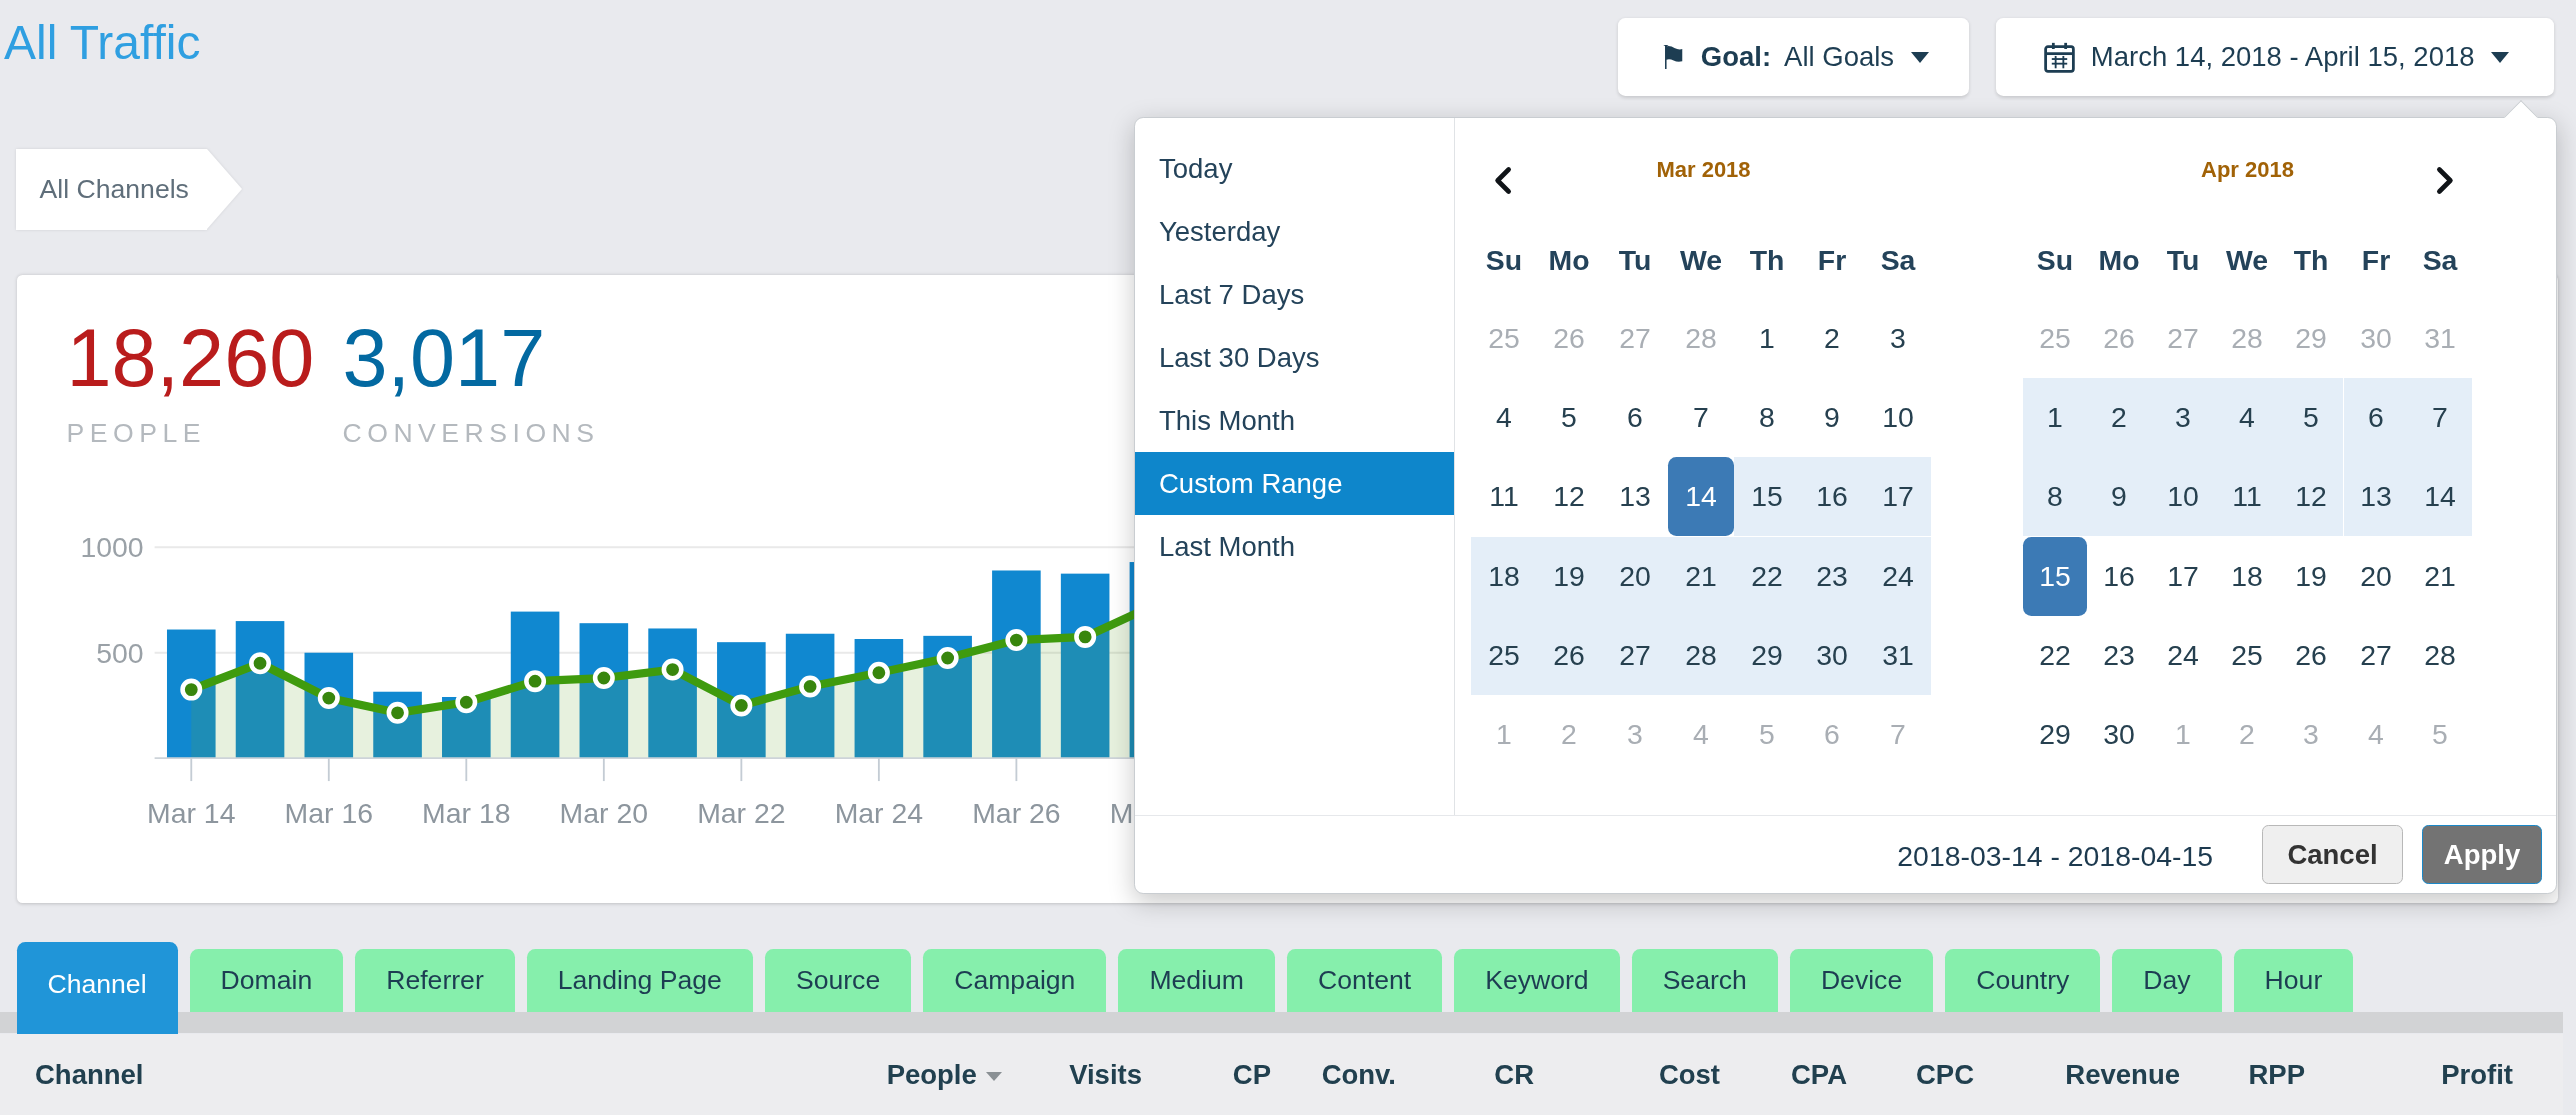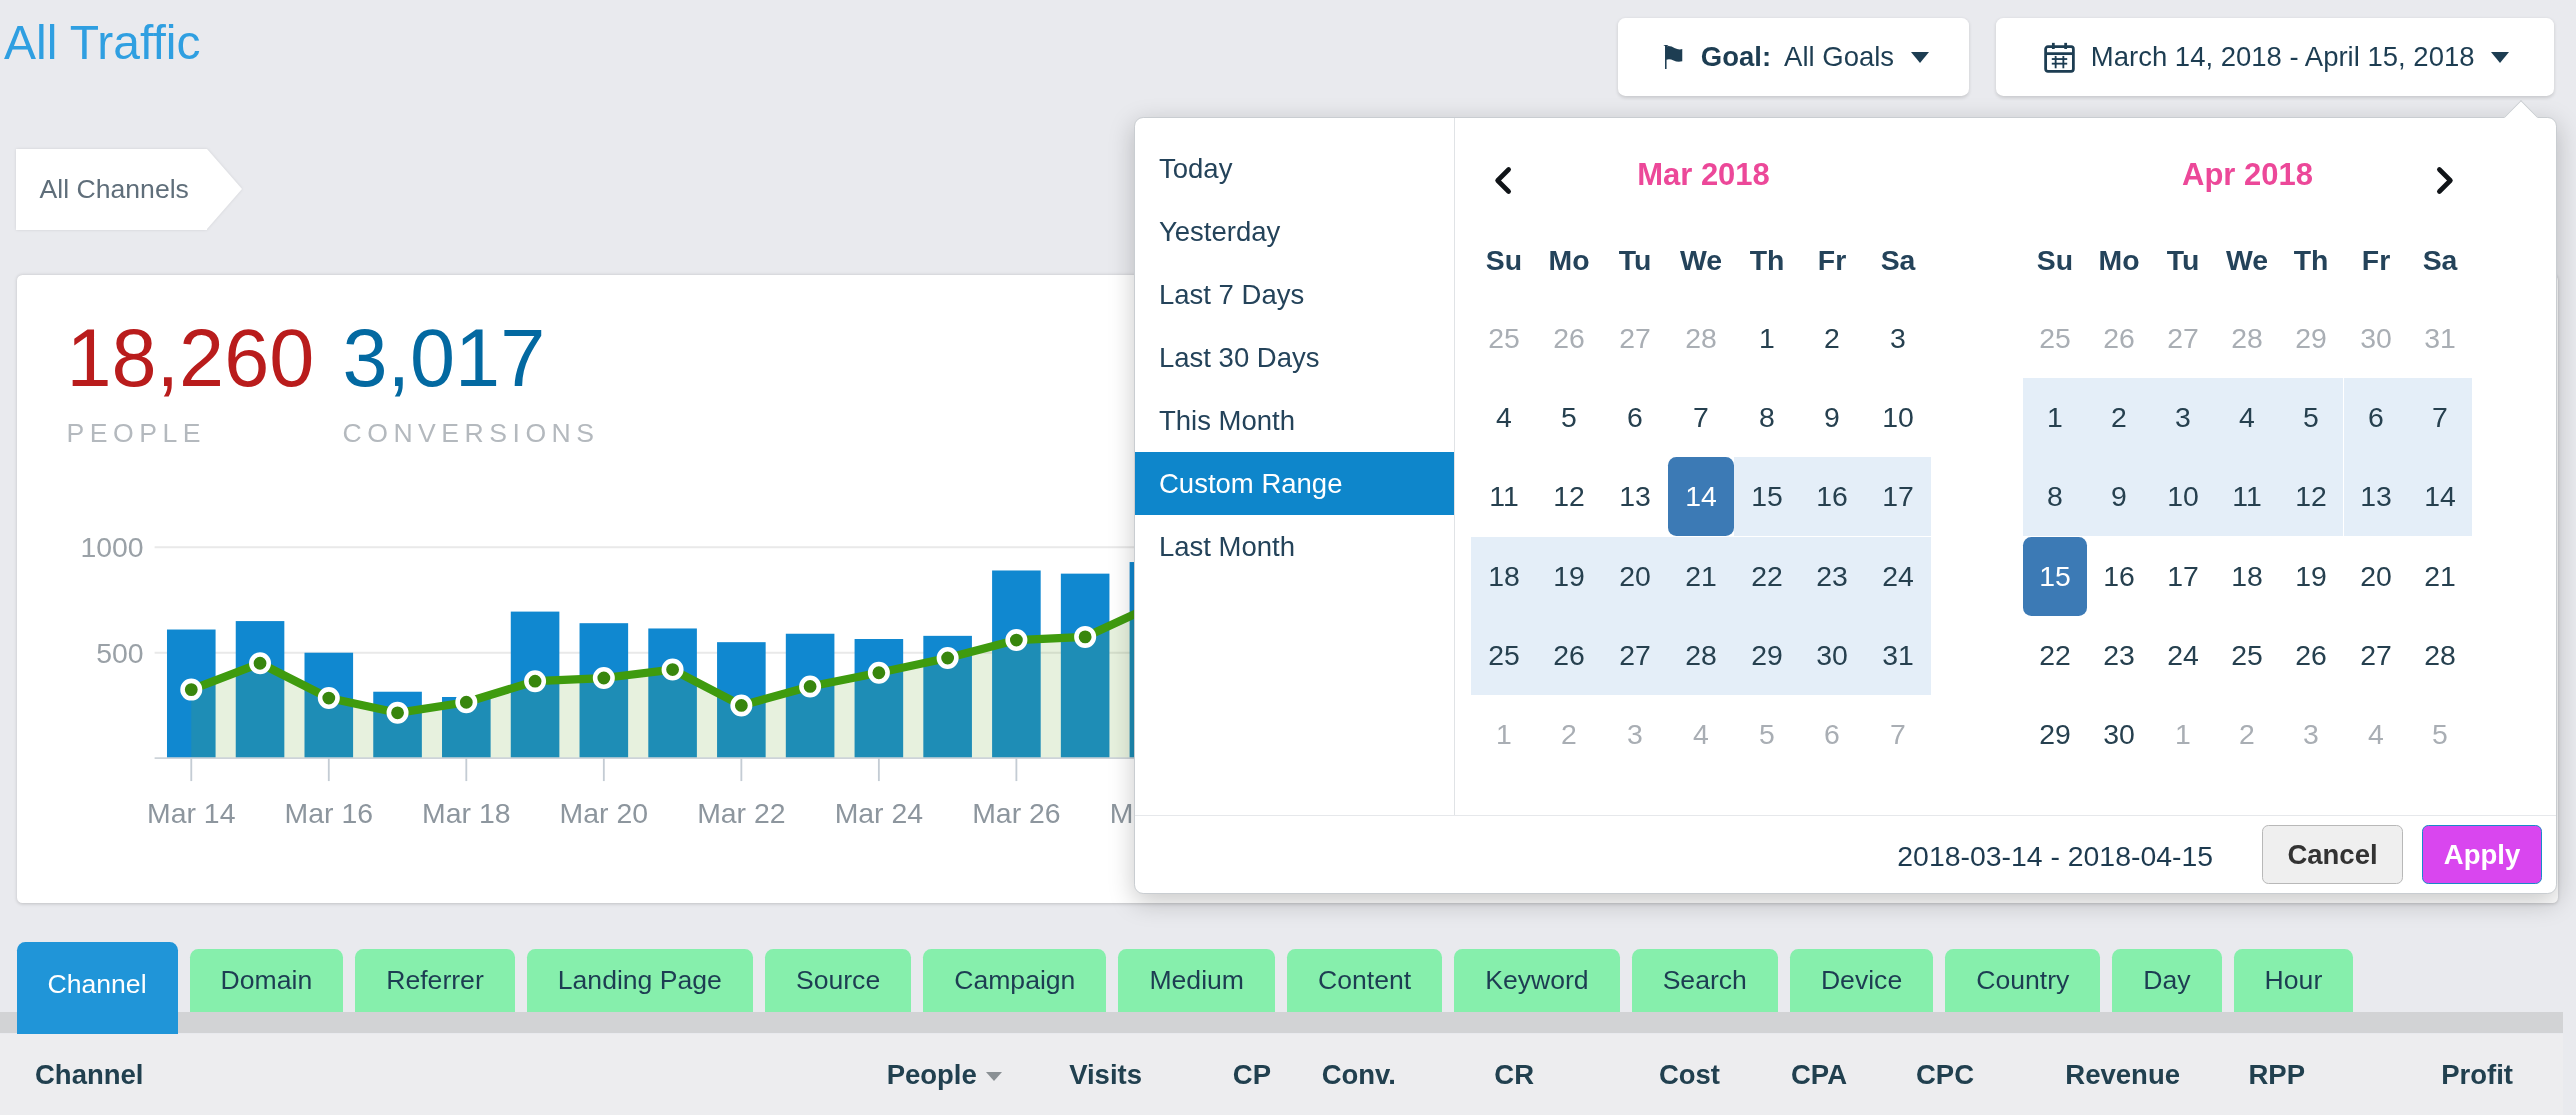--- a/index.html
+++ b/index.html
@@ -37,35 +37,35 @@
   .metric-conv { left:326px; } .metric-conv .val { color:#0369a1; }
   #chart-svg { position:absolute; left:0; top:0; }
   
   .picker { position:absolute; left:1134px; top:117px; width:1423px; height:777px; background:#fff;
             border:0.9px solid #c9cdd1; border-radius:9.2px; box-shadow:0 7.3px 26px rgba(0,0,0,.22); z-index:50;padding-left:22px; }
   .notch { position:absolute; left:1374px; top:-13px; width:24px; height:24px; background:#fff;
             border-left:0.9px solid #c9cdd1; border-top:0.9px solid #c9cdd1; transform:rotate(45deg); }
   .presets { position:absolute; left:0; top:0; width:320px; height:697px; border-right:0.9px solid #e0e3e6; padding-top:19px; }
   .preset { height:63px; line-height:63px; padding-left:24px; font-size:27.5px; color:#24435a; cursor:pointer; }
   .preset.selected { background:#0e86cb; color:#fff; }
-  .cal-title { position:absolute; top:39px; width:293px; text-align:center; font-size:31px; font-weight:bold; color:#ec4899; }
+  .cal-title { position:absolute; top:39px; width:293px; text-align:center; font-size:22px; font-weight:bold; color:#a16207; }
   .cal-chev { position:absolute; top:42px; width:40px; height:40px; display:flex; align-items:center; justify-content:center; cursor:pointer; }
   .wd-cell { position:absolute; top:119px; height:46px; display:flex; align-items:center; justify-content:center;
              font-size:28.4px; font-weight:bold; color:#24435a; }
   .day-cell { position:absolute; display:flex; align-items:center; justify-content:center; font-size:28.4px;
              color:#26404f; cursor:pointer; }
   .day-cell.muted { color:#a9aeb4; }
   .day-cell.range { background:#e4eef8; }
   .day-cell.selected { background:#3c7ab5; color:#fff; border-radius:8.3px; }
   .picker-footer { position:absolute; left:0; top:697px; width:100%; height:80px; border-top:0.9px solid #e6e8eb; }
   .range-text { position:absolute; right:343px; top:0; height:80px; line-height:80px; font-size:28.4px; color:#1d3a4f; }
   .pbtn { position:absolute; top:9.2px; height:59px; border-radius:6.4px; font-size:27.5px; font-weight:bold;
           font-family:"Liberation Sans", sans-serif; display:flex; align-items:center; justify-content:center; cursor:pointer; border:0.9px solid transparent; }
   .btn-cancel { left:1127px; width:141px; background:#efefef; border:0.9px solid #b8b8b8; color:#333; }
-  .btn-apply { left:1287px; width:120px; background:#d946ef; color:#fff; border:0.9px solid #1a88c8; }
+  .btn-apply { left:1287px; width:120px; background:#737373; color:#fff; border:0.9px solid #1a88c8; }
   
   .tab-strip-bg { position:absolute; left:0; top:1012px; width:2563px; height:21px; background:#d2d3d5; z-index:2; }
   .tabs { position:absolute; left:16.5px; top:949px; display:flex; gap:12px; z-index:5; }
   .tab { height:63px; line-height:63px; padding:0 31px; background:#86efac; color:#1d3d52; font-size:26.6px;
          border-radius:8.3px 8.3px 0 0; cursor:pointer; white-space:nowrap; }
   .tab.active { background:#2095d8; color:#fff; height:92px; line-height:84px; margin-top:-7.3px; }
   
   .table-header { position:absolute; left:0; top:1034px; width:2563px; height:82px; background:#ededef; z-index:1; }
   .th { position:absolute; top:0; height:82px; line-height:82px; font-size:27.5px; font-weight:bold; color:#21404f; white-space:nowrap; }
   .sort-caret { display:inline-block; width:0; height:0; border-left:8.3px solid transparent; border-right:8.3px solid transparent;

